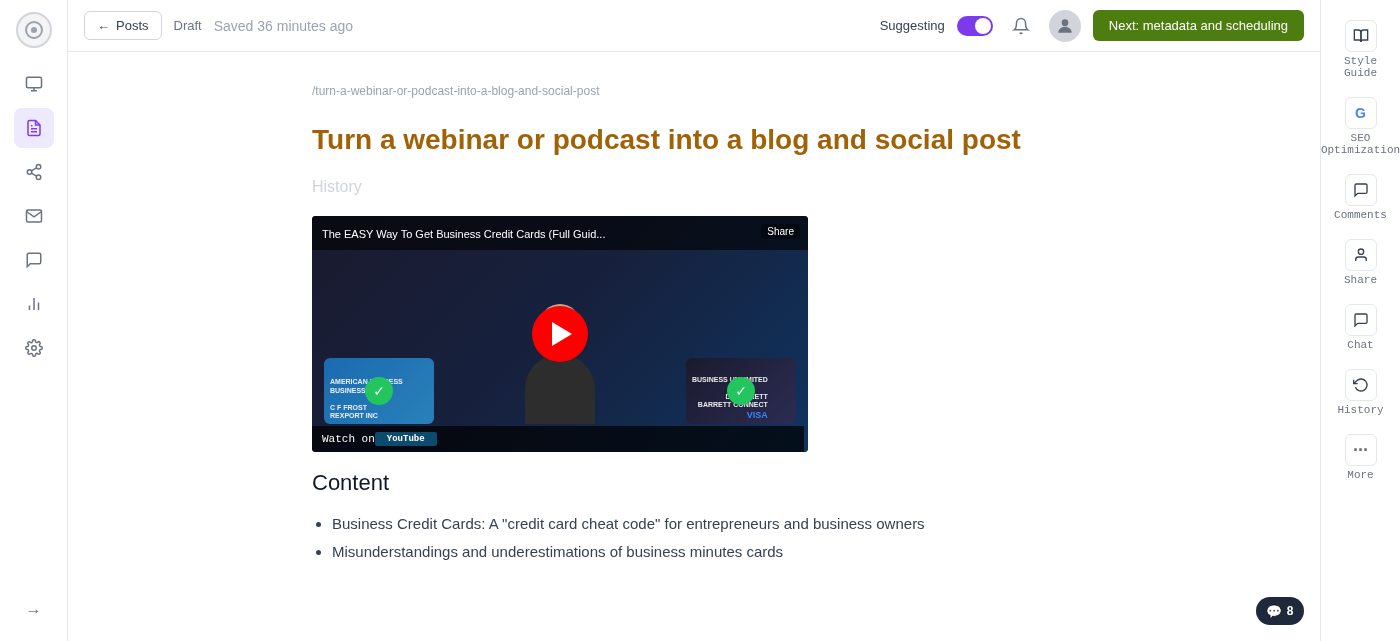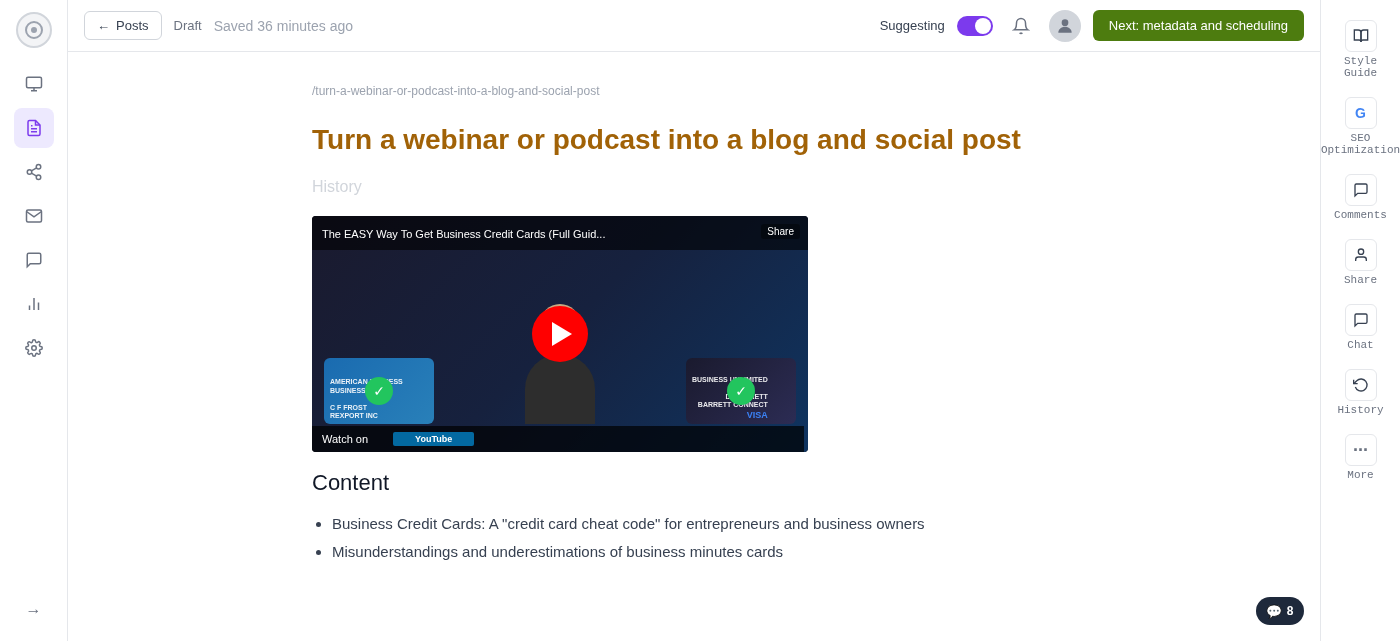--- a/index.html
+++ b/index.html
@@ -214,33 +214,34 @@
     }
     .video-bar {
       position: absolute;
       bottom: 0;
       left: 0;
       right: 4px;
       background: rgba(0,0,0,0.7);
       padding: 6px 10px;
       display: flex;
       align-items: center;
-      gap: 25px;
+      gap: 0;
       z-index: 4;
+      font-family: Liberation Mono, monospace;
     }
     .watch-on {
       font-size: 11px;
       color: #fff;
     }
     .yt-logo {
-      background: #0369a1;
+      background: #0c4a6e;
       color: #fff;
       font-size: 9px;
       font-weight: bold;
-      padding: 2px 22px;
+      padding: 2px 12px;
       border-radius: 2px;
     }
     .video-title-bar {
       position: absolute;
       top: 0;
       left: 0;
       right: 0;
       background: rgba(0,0,0,0.6);
       padding: 8px 10px;
       z-index: 4;

